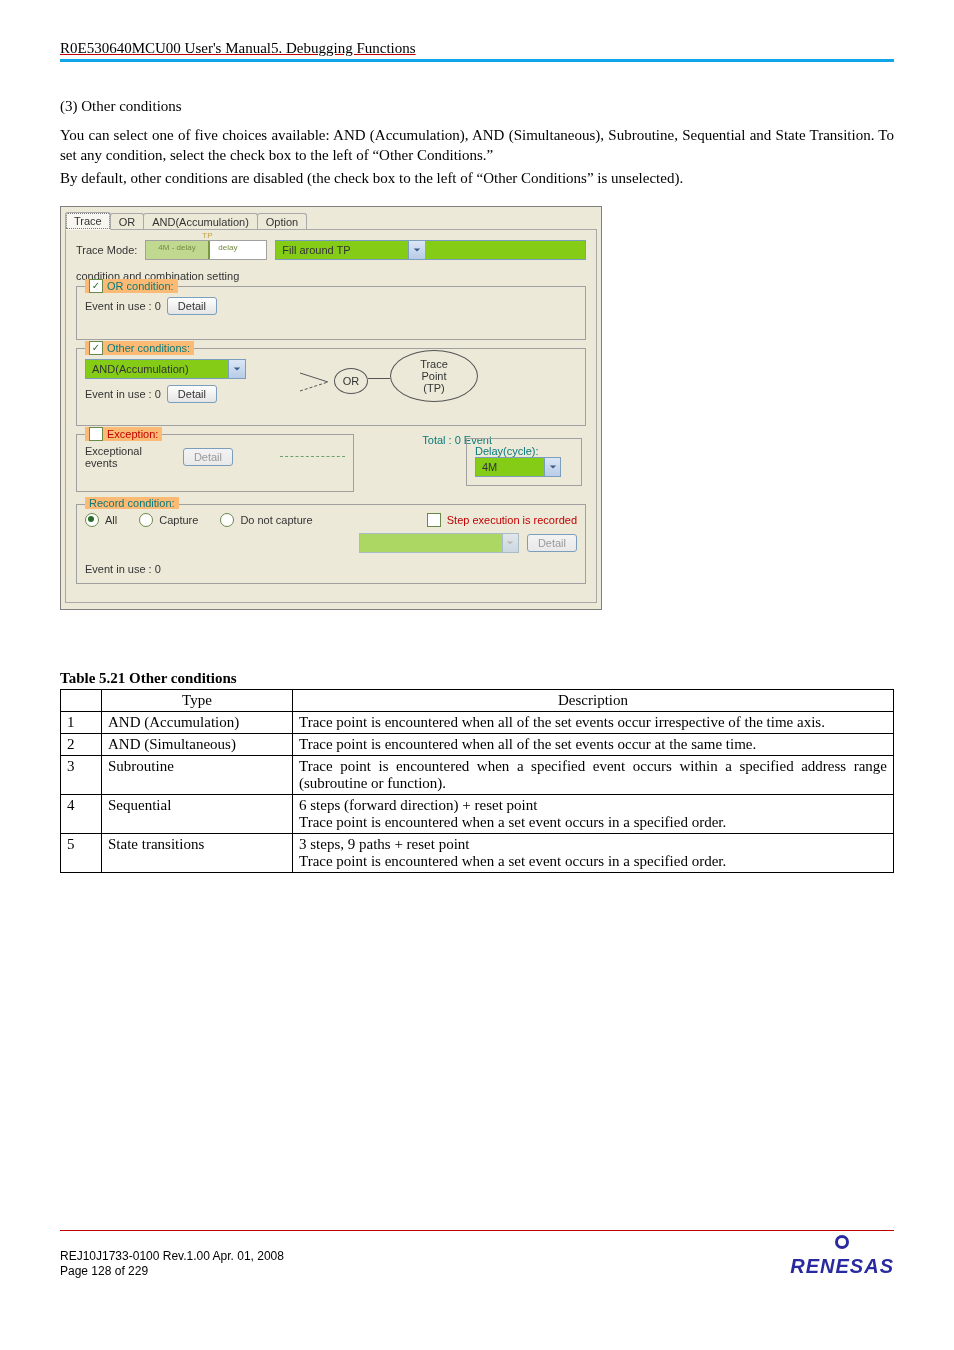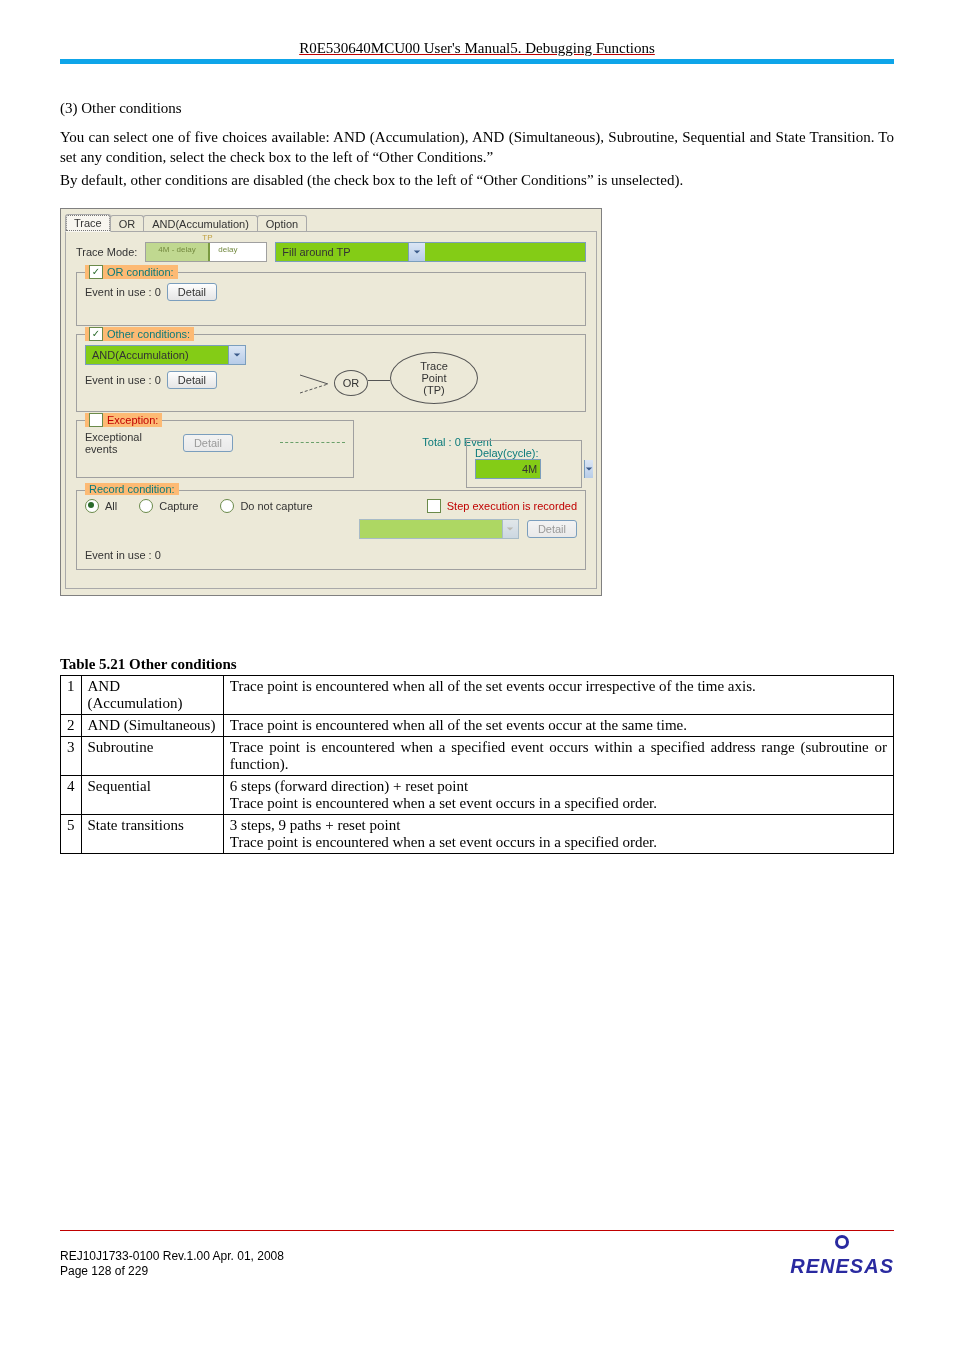--- a/index.html
+++ b/index.html
@@ -11,23 +11,23 @@
     width: 954px;
   }
   .page {
     padding: 40px 60px 20px 60px;
     position: relative;
     min-height: 1290px;
     box-sizing: border-box;
   }
   .hdr {
     display: flex;
-    justify-content: center;
+    justify-content: flex-start;
     font-size: 15px;
-    border-bottom: 5px solid #0ea5e9;
+    border-bottom: 3px solid #0ea5e9;
     padding-bottom: 2px;
   }
   .hdr .left { text-decoration: underline; text-decoration-color: #c00000; }
   .hdr .right { text-decoration: underline; text-decoration-color: #c00000; }
   .sec-head {
     margin-top: 36px;
     font-size: 15px;
   }
   .para {
     margin-top: 10px;
@@ -345,20 +345,21 @@
         <span class="combo" style="flex:1; min-width: 220px;">
           <span class="txt">Fill around TP</span>
           <span class="arrw">
             <svg viewBox="0 0 10 10">
                 <path d="M1 3 L5 7 L9 3 Z" fill="#3a5a8a"></path>
               </svg>
           </span>
         </span>
       </div>
 
+      <div class="sect-title">condition and combination setting</div>
 
       <div class="group" style="height:36px;">
         <span class="legend teal">
           <span class="cb on"></span>
           <span>OR condition:</span>
         </span>
         <div class="event-line">
           <span>Event in use :  0</span>
           <span class="btn">Detail</span>
         </div>
@@ -408,21 +409,21 @@
       <div class="tp-bubble">
         <span>Trace</span>
         <span>Point</span>
         <span>(TP)</span>
       </div>
 
       <div class="totals">Total :  0   Event</div>
 
       <div class="delay-group">
         <span class="legend">Delay(cycle):</span>
-        <span class="combo" style="width:66px;padding-left:40px;">
+        <span class="combo" style="width:86px;">
           <span class="txt" style="min-width:56px;">4M</span>
           <span class="arrw">
             <svg viewBox="0 0 10 10">
                 <path d="M1 3 L5 7 L9 3 Z" fill="#3a5a8a"></path>
               </svg>
           </span>
         </span>
       </div>
 
       <div class="group" style="margin-top:12px;">
@@ -459,20 +460,25 @@
         <div style="margin-top:10px;">Event in use : 0</div>
       </div>
     </div>
   </div>
 
 
   <div class="caption" style="margin-top:60px;font-weight:bold;">Table 5.21 Other conditions</div>
 
   <table class="cond">
     <tbody>
+        <tr>
+      <th style="width:28px;"></th>
+      <th style="width:178px;">Type</th>
+      <th>Description</th>
+    </tr>
     <tr>
       <td>1</td>
       <td>AND (Accumulation)</td>
       <td>Trace point is encountered when all of the set events occur irrespective of the time axis.</td>
     </tr>
     <tr>
       <td>2</td>
       <td>AND (Simultaneous)</td>
       <td>Trace point is encountered when all of the set events occur at the same time.</td>
     </tr>

